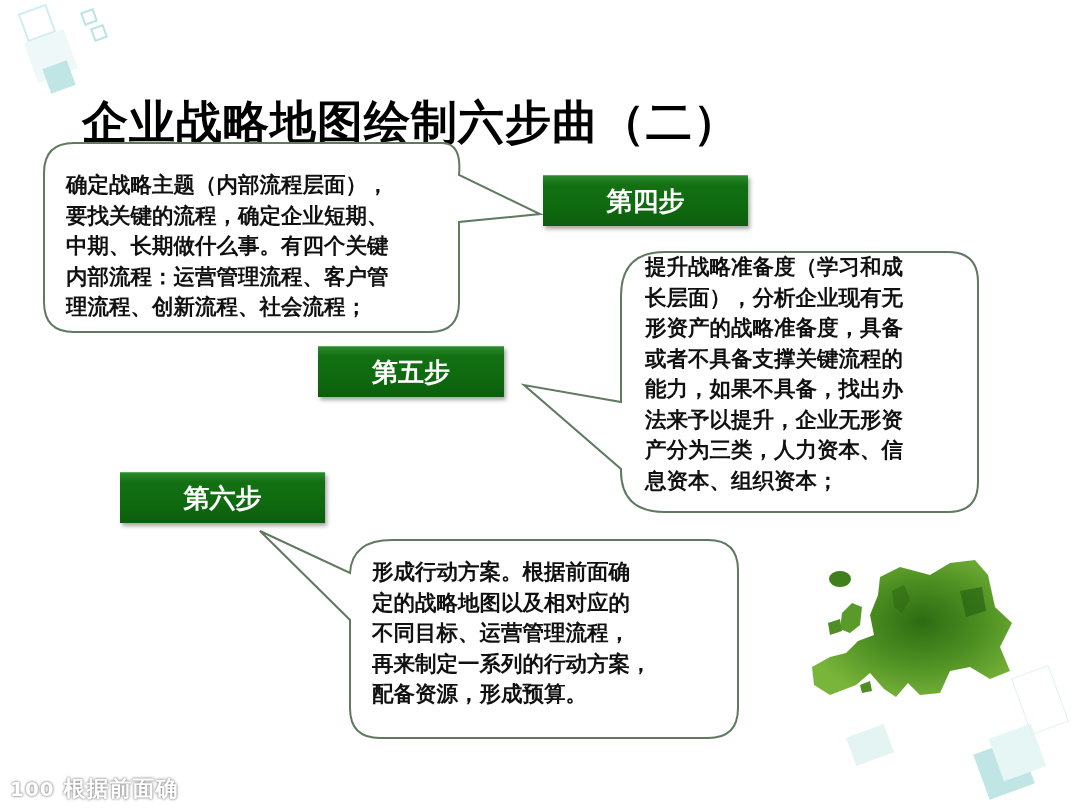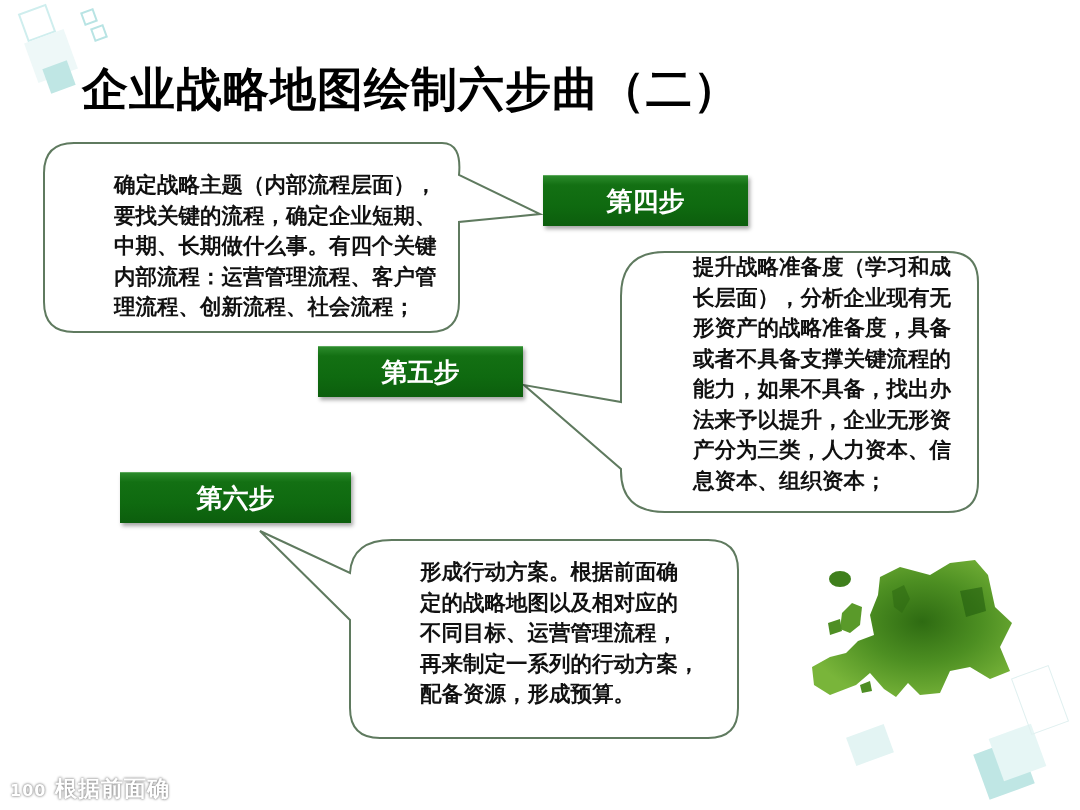--- a/index.html
+++ b/index.html
@@ -4,28 +4,28 @@
   <style>
     html, body { margin: 0; padding: 0; }
     body {
       width: 1080px; height: 810px; position: relative; overflow: hidden;
       background: #ffffff;
       font-family: "DejaVu Sans", "Liberation Sans", sans-serif;
     }
     .deco { position: absolute; }
     .sq { position: absolute; box-sizing: border-box; }
     .title {
-      position: absolute; left: 82px; top: 28px;
+      position: absolute; left: 82px; top: 61px;
       font-size: 46px; font-weight: bold; color: #000;
       letter-spacing: 1px; white-space: nowrap; text-align: center;
     }
     svg.bubbles { position: absolute; left: 0; top: 0; }
     .btext {
       position: absolute; font-weight: bold; color: #111;
-      font-size: 21.5px; line-height: 30.5px; white-space: pre-line; margin-left: 48px;
+      font-size: 21.5px; line-height: 30.5px; white-space: pre-line;
     }
     .step {
       position: absolute; height: 50px;
       background: linear-gradient(#2b8a2b 0%, #137013 18%, #0f6a10 60%, #0c5e0d 100%);
       color: #fff; font-weight: bold; font-size: 26px;
       display: flex; align-items: center; justify-content: center;
       box-shadow: 2px 3px 4px rgba(0,0,0,0.35);
       border-top: 1px solid #5aa85a;
     }
     .map { position: absolute; left: 800px; top: 555px; }
@@ -79,37 +79,37 @@
 法来予以提升，企业无形资
 产分为三类，人力资本、信
 息资本、组织资本；</div>
 <div class="btext" style="left:372px;top:557px;">形成行动方案。根据前面确
 定的战略地图以及相对应的
 不同目标、运营管理流程，
 再来制定一系列的行动方案，
 配备资源，形成预算。</div>
 
 <div class="step" style="left:543px;top:175px;width:205px;">第四步</div>
-<div class="step" style="left:318px;top:346px;width:205px;">第五步</div>
-<div class="step" style="left:120px;top:472px;width:231px;">第六步</div>
+<div class="step" style="left:318px;top:346px;width:186px;">第五步</div>
+<div class="step" style="left:120px;top:472px;width:205px;">第六步</div>
 
 <svg class="map" width="220" height="160" viewBox="0 0 220 160">
   <defs>
     <radialGradient id="g1" cx="0.55" cy="0.45" r="0.6">
       <stop offset="0" stop-color="#2e6b12"></stop>
       <stop offset="0.5" stop-color="#4d8f22"></stop>
       <stop offset="1" stop-color="#79b53a"></stop>
     </radialGradient>
   </defs>
   <ellipse cx="40" cy="24" rx="11" ry="8" fill="#3f7f1c"></ellipse>
   <path d="M 42 58 L 52 48 L 62 52 L 60 70 L 50 78 L 40 74 Z" fill="#5a9a2a"></path>
   <path d="M 28 68 L 40 64 L 42 76 L 30 80 Z" fill="#4e8e24"></path>
   <path d="M 80 22 L 100 12 L 130 20 L 150 8 L 175 5 L 188 20 L 195 52 L 212 68 L 200 92 L 210 116 L 190 124 L 170 112 L 150 116 L 140 138 L 120 140 L 108 128 L 96 142 L 84 134 L 70 118 L 56 130 L 30 140 L 14 130 L 12 112 L 30 102 L 46 98 L 58 86 L 74 80 L 70 60 L 78 40 Z" fill="url(#g1)"></path>
   <path d="M 92 36 L 104 30 L 110 44 L 102 58 L 94 52 Z" fill="#2e6b12" opacity="0.6"></path>
   <path d="M 160 36 L 182 32 L 186 56 L 166 62 Z" fill="#1f5a0c" opacity="0.55"></path>
   <path d="M 60 130 L 70 126 L 72 136 L 62 138 Z" fill="#4e8e24"></path>
 </svg>
 <div class="credit"></div>
 
 <div class="watermark">
-  <span style="font-size:16px;">100</span>
+  <span style="font-size:20px;">100</span>
   <span>根据前面确</span>
 </div>
 
 </body></html>

